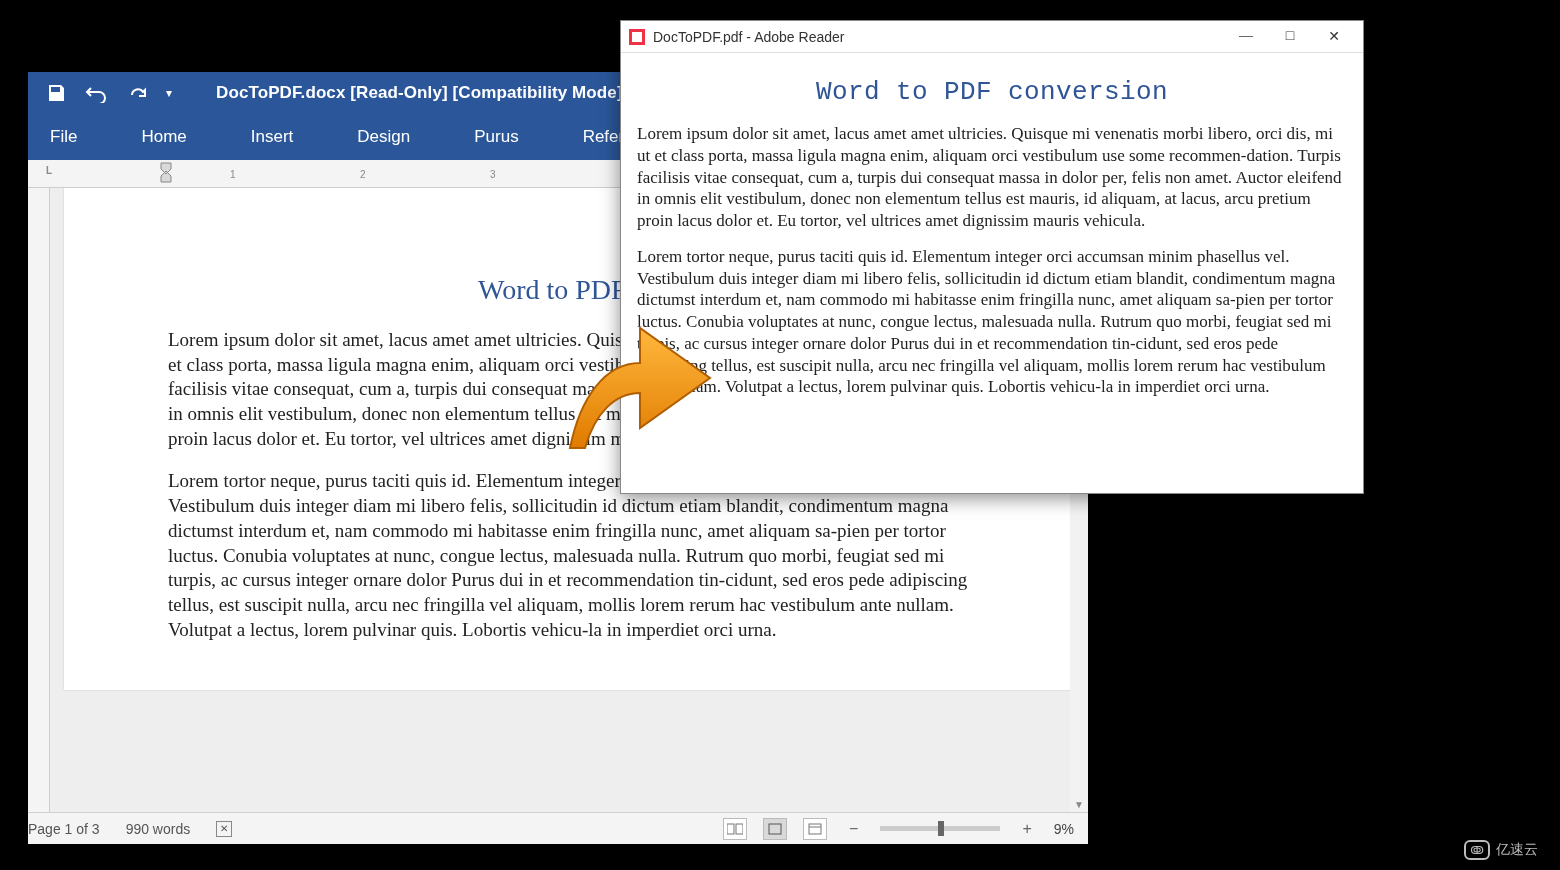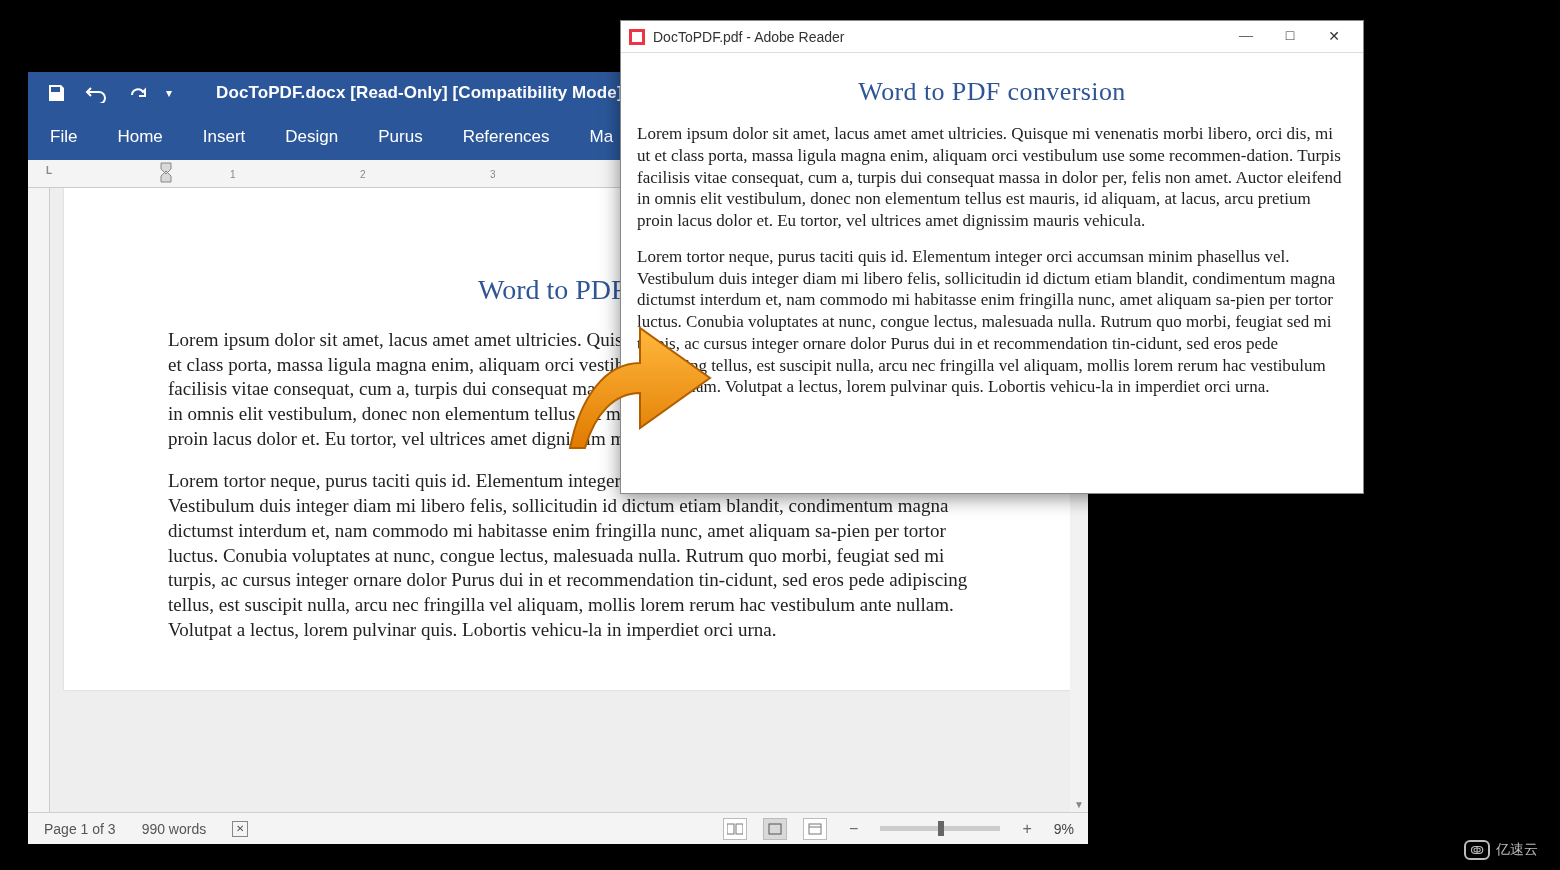--- a/index.html
+++ b/index.html
@@ -3,54 +3,54 @@
 <meta charset="utf-8">
 <style>
   * { margin:0; padding:0; box-sizing:border-box; }
   html,body { width:1560px; height:870px; font-family:"Segoe UI",Arial,sans-serif; background:#000; overflow:hidden; }
   .word-window { position:absolute; left:28px; top:72px; width:1060px; height:772px; background:#fff; box-shadow:0 0 8px rgba(0,0,0,.4); }
   .word-title { height:42px; background:#2b579a; color:#fff; display:flex; align-items:center; font-size:17px; }
   .word-title .qat { display:flex; align-items:center; gap:18px; padding:0 18px; }
   .qat-btn svg, .qat-btn span { display:block; }
   .qat-btn { color:#fff; cursor:pointer; }
   .word-title .doc-title { margin-left:26px; letter-spacing:.1px;font-weight:bold; }
-  .word-ribbon { height:46px; background:#2b579a; color:#fff; display:flex; align-items:center; gap:40px; padding:0 22px; font-size:17px; }
+  .word-ribbon { height:46px; background:#2b579a; color:#fff; display:flex; align-items:center; gap:64px; padding:0 22px; font-size:17px; }
   .word-ribbon .tab { cursor:pointer; }
   .ruler-h { height:28px; background:#f4f4f4; border-bottom:1px solid #ccc; position:relative; font-size:9px; color:#666; }
   .ruler-h .rl { position:absolute; left:18px; top:5px; font-size:10px; color:#888; font-weight:bold; }
   .ruler-ticks { position:absolute; left:32px; right:10px; top:0; height:100%;}
   .ruler-n { position:absolute; top:9px; font-size:10px; color:#888; }
   .ruler-indent { position:absolute; top:2px; }
   .ruler-v { position:absolute; left:0; top:116px; width:22px; bottom:32px; background:#f4f4f4; border-right:1px solid #ccc; }
   .doc-area { position:absolute; left:22px; right:0; top:116px; bottom:32px; background:#eee; overflow:auto; }
   .page { background:#fff; margin:0 auto; width:1010px; padding:86px 104px 30px 104px; box-shadow:0 0 2px rgba(0,0,0,.15); }
   .doc-heading { color:#2f5597; font-family:"Times New Roman", serif; font-size:28px; text-align:center; margin-bottom:22px; }
   .doc-p { font-family:"Times New Roman", serif; font-size:19px; color:#222; line-height:1.3; margin-bottom:18px; text-align:left; }
   .scrollbar-v { position:absolute; right:0; top:116px; width:18px; bottom:32px; background:#f2f2f2; }
   .scrollbar-thumb { position:absolute; left:2px; right:2px; top:4px; height:120px; background:#c9c9c9; border-radius:2px; }
   .scrollbar-btn { position:absolute; left:0; right:0; height:16px; display:flex; align-items:center; justify-content:center; color:#888; font-size:10px; }
   .statusbar { position:absolute; left:0; right:0; bottom:0; height:32px; background:#f4f4f4; border-top:1px solid #d0d0d0; display:flex; align-items:center; font-size:14px; color:#555; }
-  .statusbar .left { display:flex; align-items:flex-end; gap:26px; padding-left:16px; }
+  .statusbar .left { display:flex; align-items:flex-end; gap:26px; }
   .statusbar .err-icon { width:16px; height:16px; border:1px solid #888; display:inline-flex; align-items:center; justify-content:center; font-size:10px; }
   .statusbar .right { margin-left:auto; display:flex; align-items:center; gap:16px; padding-right:14px; }
   .view-btn { width:24px; height:22px; border:1px solid #bbb; background:#fff; display:flex; align-items:center; justify-content:center; color:#777; font-size:12px; }
   .view-btn.on { background:#d9d9d9; }
   .zoom-slider { width:120px; height:5px; background:#ccc; position:relative; }
   .zoom-slider .knob { position:absolute; left:58px; top:-5px; width:6px; height:15px; background:#666; }
   .zoom-btn { font-size:16px; color:#666; padding:0 6px; cursor:pointer; }
   .zoom-pct { font-size:14px; color:#444; }
 
   .pdf-window { position:absolute; left:620px; top:20px; width:744px; height:474px; background:#fff; border:1px solid #888; box-shadow:0 4px 18px rgba(0,0,0,.45); }
   .pdf-title { height:32px; border-bottom:1px solid #ddd; display:flex; align-items:center; font-size:14px; color:#333; padding:0 8px; }
   .pdf-title .pdf-icon { width:16px; height:16px; background:#e34; margin-right:8px; position:relative; }
   .pdf-title .pdf-icon::after{content:"";position:absolute;inset:3px;background:#fff;}
   .pdf-title .ctl { margin-left:auto; display:flex; gap:26px; padding-right:12px; }
   .pdf-title .wc { width:18px; text-align:center; color:#333; cursor:pointer; font-family:"Segoe UI"; }
   .pdf-body { position:absolute; top:32px; left:0; right:0; bottom:0; padding:24px 16px 8px 16px; overflow:hidden; }
-  .pdf-heading { color:#2f5597; font-family:Liberation Serif, serif; font-size:26px; text-align:center; margin-bottom:16px; letter-spacing:.4px;}
+  .pdf-heading { color:#2f5597; font-family:Liberation Mono, monospace; font-size:26px; text-align:center; margin-bottom:16px; letter-spacing:.4px;}
   .pdf-p { font-family:"Times New Roman",serif; font-size:17px; color:#222; line-height:1.28; margin-bottom:14px; }
 
   .arrow { position:absolute; left:560px; top:308px; width:160px; height:150px; pointer-events:none; }
 
   .watermark { position:absolute; right:22px; bottom:10px; color:#ddd; font-size:14px; display:flex; align-items:center; gap:6px; opacity:.85;}
   .watermark .wm-ic { width:26px; height:20px; border:2px solid #ddd; border-radius:6px; display:flex; align-items:center; justify-content:center; font-size:11px; }
 </style>
 </head>
 <body>
 

